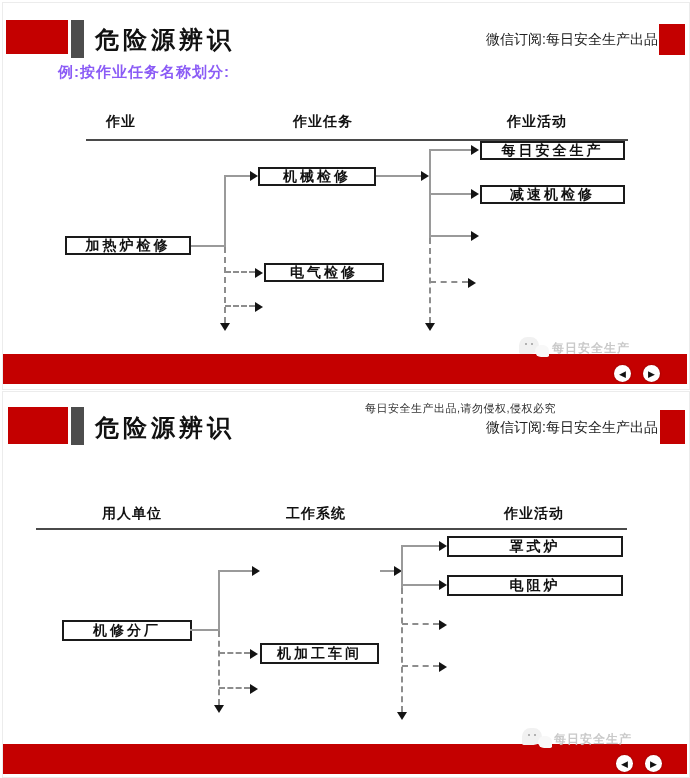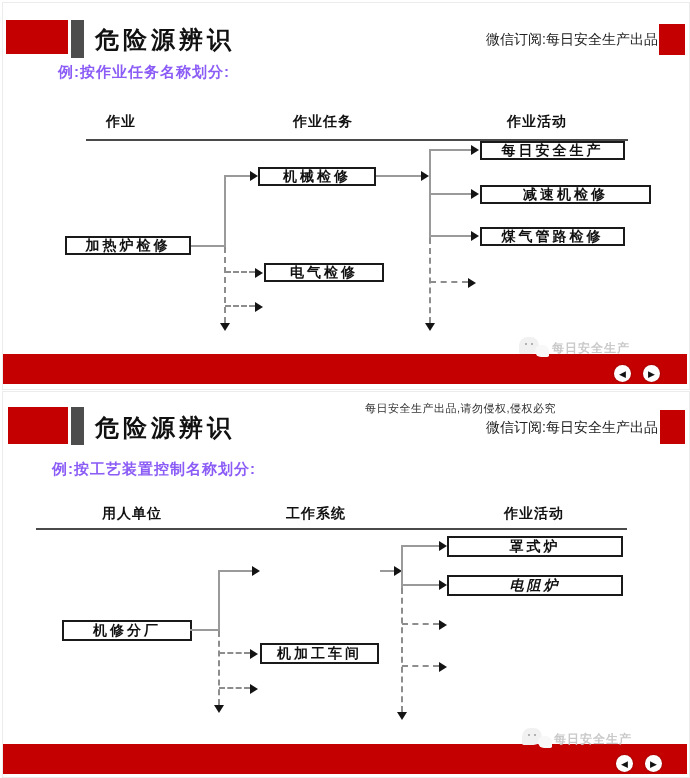--- a/index.html
+++ b/index.html
@@ -54,22 +54,21 @@
 
     <div class="colhead" style="left:118px;top:110px;">作业</div>
     <div class="colhead" style="left:320px;top:110px;">作业任务</div>
     <div class="colhead" style="left:534px;top:110px;">作业活动</div>
     <div class="rule" style="left:83px;top:136px;width:542px;"></div>
 
     <div class="fbox" style="left:62px;top:233px;width:126px;height:19px;">加热炉检修</div>
     <div class="fbox" style="left:255px;top:164px;width:118px;height:19px;">机械检修</div>
     <div class="fbox" style="left:261px;top:260px;width:120px;height:19px;">电气检修</div>
     <div class="fbox" style="left:477px;top:138px;width:145px;height:19px;">每日安全生产</div>
-    <div class="fbox" style="left:477px;top:182px;width:171px;height:19px;">减速机检修</div>
-    <div class="fbox" style="left:477px;top:224px;width:145px;height:19px;">煤气管路检修</div>
+    <div class="fbox" style="left:477px;top:182px;width:145px;height:19px;">减速机检修</div>
 
     <div class="hl" style="left:188px;top:242px;width:34px;"></div>
     <div class="vl" style="left:221px;top:172px;height:72px;"></div>
     <div class="hl" style="left:221px;top:172px;width:27px;"></div>
     <div class="ar" style="left:247px;top:168px;"></div>
     <div class="hl" style="left:373px;top:172px;width:45px;"></div>
     <div class="ar" style="left:418px;top:168px;"></div>
     <div class="vl" style="left:426px;top:146px;height:89px;"></div>
     <div class="hl" style="left:426px;top:146px;width:42px;"></div>
     <div class="ar" style="left:468px;top:142px;"></div>
@@ -106,31 +105,30 @@
       </div>
   </div>
 
   <div class="slide" id="slide2">
     <div class="disclaimer" style="left:362px;top:9px;">每日安全生产出品,请勿侵权,侵权必究</div>
     <div class="chip" style="left:5px;top:15px;width:60px;height:37px;"></div>
     <div class="vchip" style="left:68px;top:15px;width:13px;height:38px;"></div>
     <div class="title" style="left:92px;top:20px;">危险源辨识</div>
     <div class="note" style="right:31px;top:27px;">微信订阅:每日安全生产出品</div>
     <div class="chip" style="right:4px;top:18px;width:25px;height:34px;"></div>
-    <div class="subtitle" style="left:49px;top:68px;">例:按工艺装置控制名称划分:</div>
 
     <div class="colhead" style="left:129px;top:113px;">用人单位</div>
     <div class="colhead" style="left:313px;top:113px;">工作系统</div>
     <div class="colhead" style="left:531px;top:113px;">作业活动</div>
     <div class="rule" style="left:33px;top:136px;width:591px;"></div>
 
     <div class="fbox" style="left:59px;top:228px;width:130px;height:21px;">机修分厂</div>
     <div class="fbox" style="left:257px;top:251px;width:119px;height:21px;">机加工车间</div>
     <div class="fbox" style="left:444px;top:144px;width:176px;height:21px;">罩式炉</div>
-    <div class="fbox" style="left:444px;top:183px;width:176px;height:21px;font-style:italic;">电阻炉</div>
+    <div class="fbox" style="left:444px;top:183px;width:176px;height:21px;">电阻炉</div>
 
     <div class="hl" style="left:187px;top:237px;width:29px;"></div>
     <div class="vl" style="left:215px;top:178px;height:61px;"></div>
     <div class="hl" style="left:215px;top:178px;width:34px;"></div>
     <div class="ar" style="left:249px;top:174px;"></div>
     <div class="hl" style="left:377px;top:178px;width:14px;"></div>
     <div class="ar" style="left:391px;top:174px;"></div>
     <div class="vl" style="left:398px;top:153px;height:43px;"></div>
     <div class="hl" style="left:398px;top:153px;width:38px;"></div>
     <div class="ar" style="left:436px;top:149px;"></div>

